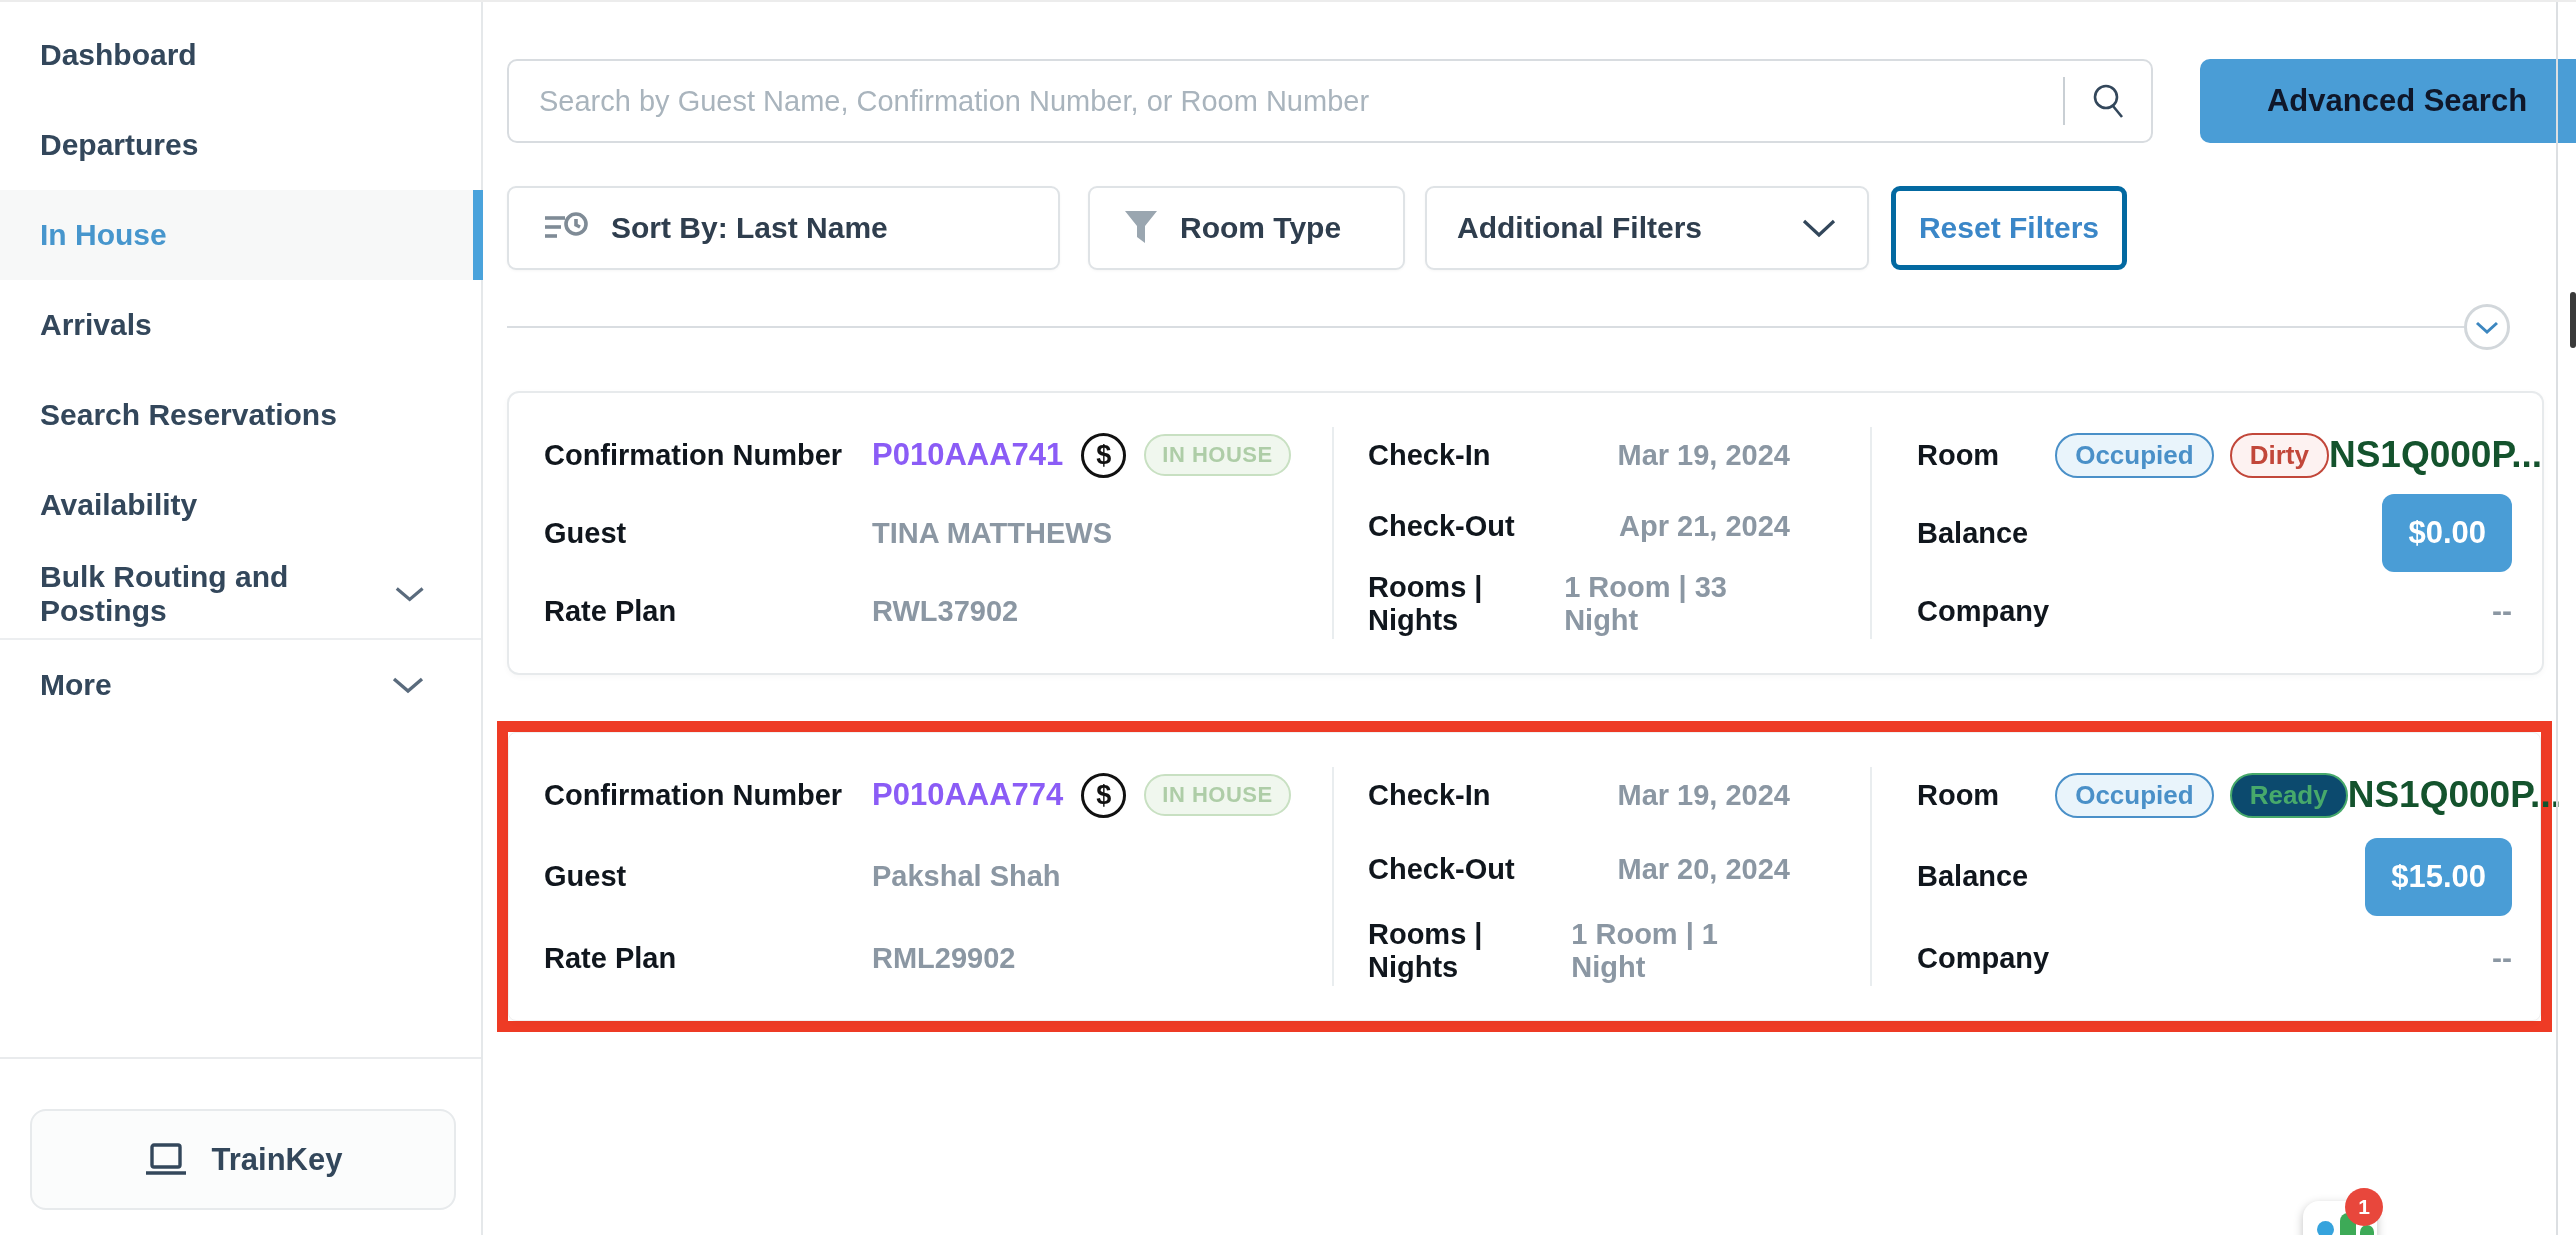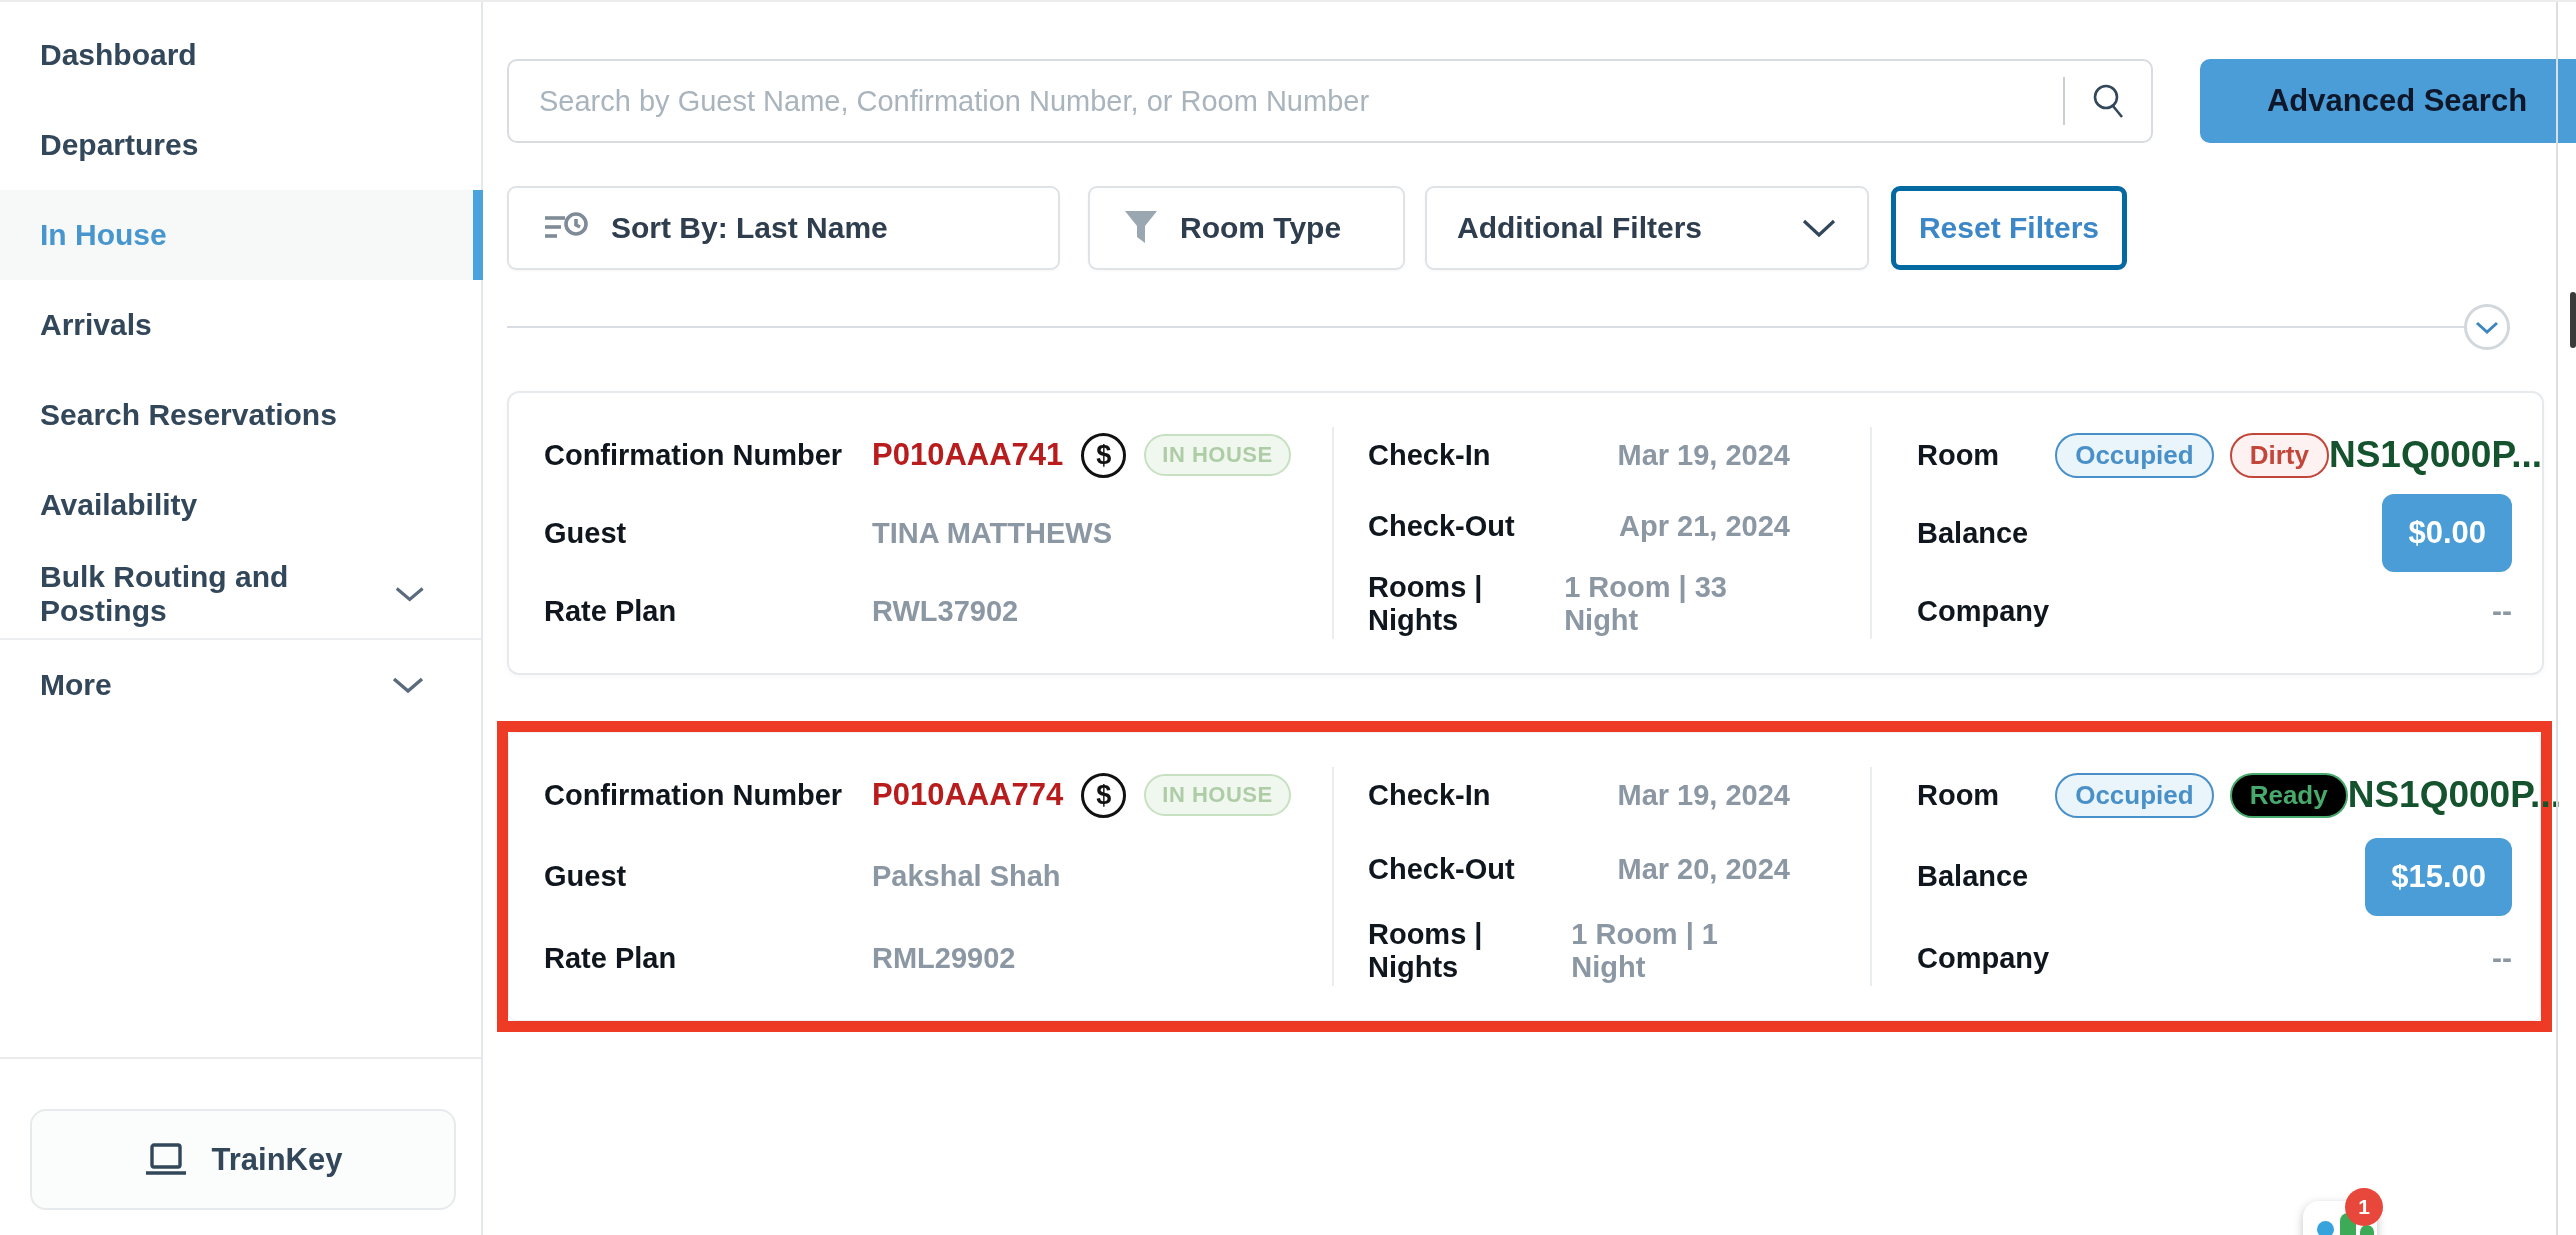--- a/index.html
+++ b/index.html
@@ -99,35 +99,35 @@
   .vd1 { left:823px; } .vd2 { left:1361px; }
   .col { display:flex; flex-direction:column; justify-content:space-between; padding:36px 0; }
   .col-1 { padding-left:35px; }
   .col-2 { padding-left:36px; padding-right:80px; }
   .col-3 { padding-left:47px; padding-right:34px; }
   .crow { display:flex; align-items:center; min-height:52px; }
   .col-2 .crow { justify-content:space-between; }
   .lbl { font-size:29px; font-weight:700; color:#10161d; }
   .col-1 .lbl { width:328px; flex-shrink:0; }
   .val { font-size:29px; font-weight:600; color:#8b97a3; }
-  .conf-val { font-size:31px; font-weight:600; color:#b91c1c; }
+  .conf-val { font-size:31px; font-weight:600; color:#8b5cf6; }
   .dollar-icon {
     margin-left:18px; width:45px; height:45px; border:3.5px solid #111;
     border-radius:50%; display:inline-flex; align-items:center; justify-content:center;
     font-size:27px; font-weight:700; color:#111; flex-shrink:0;
   }
   .pill-inhouse {
     margin-left:18px; padding:6px 16px; border:2px solid #c8e0c2; color:#aecda7;
     background:#f0f7ee; border-radius:22px; font-size:22px; font-weight:700; letter-spacing:0.5px;
     white-space:nowrap;
   }
   .pill { padding:5px 18px; border-radius:24px; font-size:26px; font-weight:600; border:2.5px solid; white-space:nowrap; }
   .pill-occupied { color:#4a90c8; border-color:#4a90c8; background:#e9f4fb; }
   .pill-dirty { color:#c2473a; border-color:#c2473a; background:#fdf2f1; }
-  .pill-ready { color:#47a96b; border-color:#47a96b; background:#000000; }
+  .pill-ready { color:#47a96b; border-color:#47a96b; background:#0c4a6e; }
   .pills { display:flex; gap:16px; margin-left:56px; }
   .room-number { margin-left:auto; font-size:37px; font-weight:700; color:#14532d; }
   .balance-btn {
     margin-left:auto; background:#4a9dd6; color:#fff; border:none; border-radius:12px;
     font-size:31px; font-weight:600; padding:21px 26px; font-family:"Liberation Sans", sans-serif;
     cursor:pointer;
   }
   .dash-val { margin-left:auto; font-size:30px; font-weight:700; color:#8b97a3; }
   
   .right-line { position:absolute; left:2556px; top:0; width:2px; height:1235px; background:#dcdfe2; }

